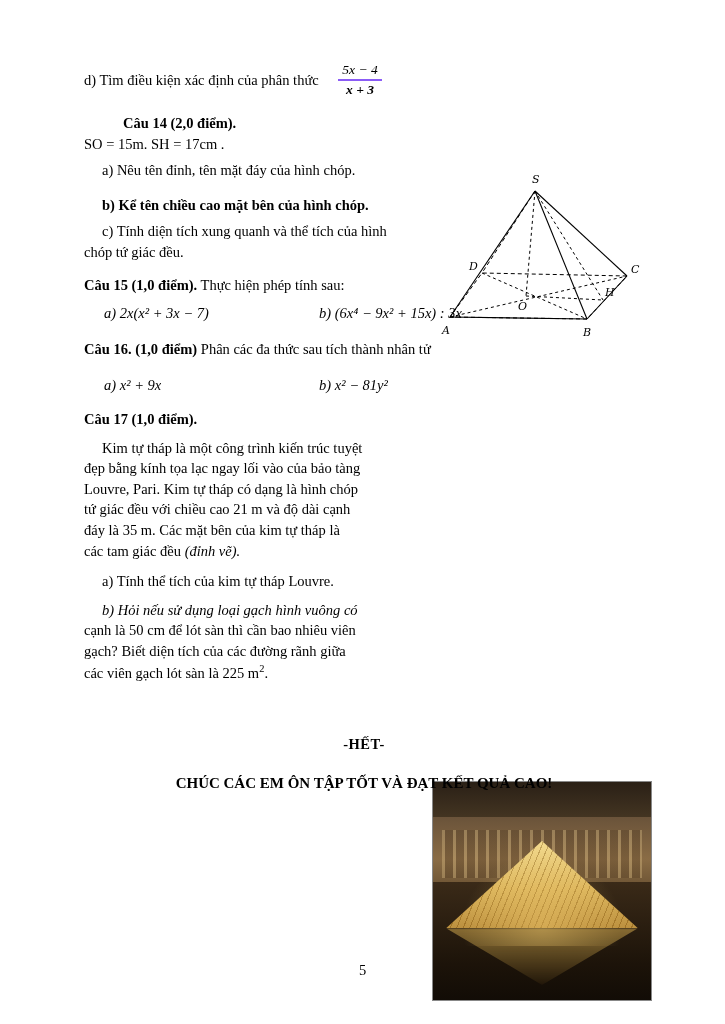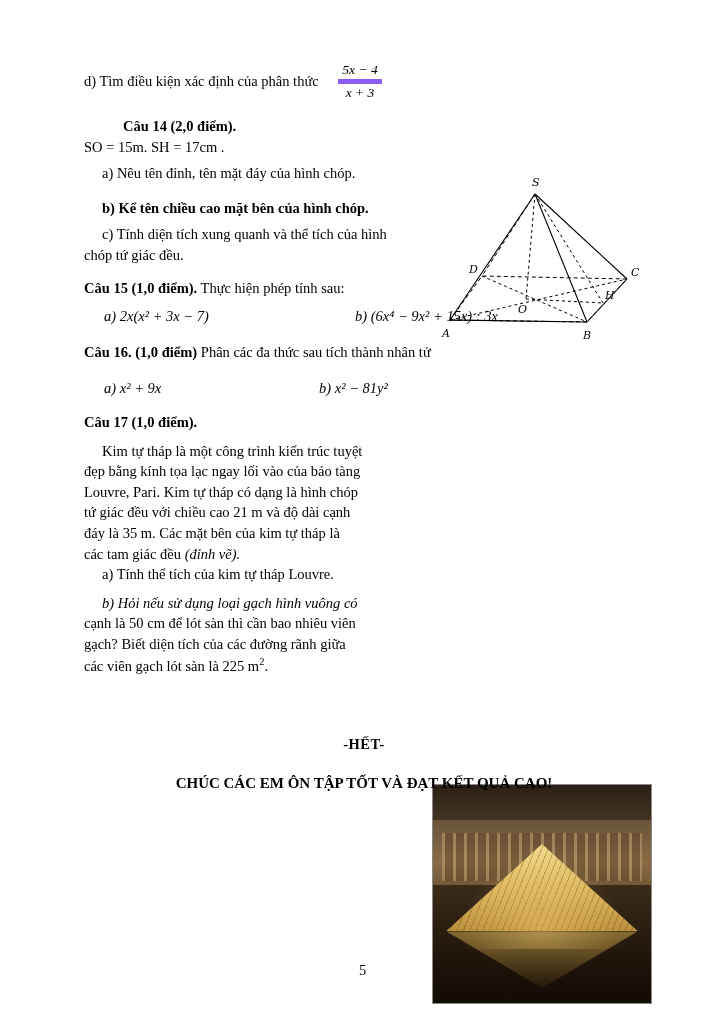--- a/index.html
+++ b/index.html
@@ -51,22 +51,23 @@
     margin: 0 16px;
     position: relative;
     top: -2px;
   }
   .frac .num {
     display: block;
     padding: 0 4px 1px 4px;
   }
   .frac .den {
     display: block;
-    border-top: 5px solid #8b5cf6;
+    border-top: 2px solid #8b5cf6;
     padding: 1px 4px 0 4px;
+    font-weight: bold;
   }
 
   .row { position: relative; }
 
   
   .fig-pyramid {
     position: absolute;
     right: -8px;
     top: 56px;
     width: 230px;
@@ -214,21 +215,21 @@
           <text x="20" y="165" font-family="DejaVu Serif, serif" font-size="11" font-style="italic">A</text>
           <text x="161" y="167" font-family="DejaVu Serif, serif" font-size="11" font-style="italic">B</text>
         </svg>
       </div>
     </div>
 
     <p class="line" style="margin-top:12px;">
       <span class="bold">Câu 15 (1,0 điểm).</span>
       <span>Thực hiện phép tính sau:</span>
     </p>
-    <div class="eq-row" style="margin-top:8px;gap:36px;">
+    <div class="eq-row" style="margin-top:8px;">
       <div class="eq-a">
         <span class="mathi">a)</span>
         <span class="mathi">2x(x² + 3x − 7)</span>
       </div>
       <div class="eq-b">
         <span class="mathi">b)</span>
         <span class="mathi">(6x⁴ − 9x² + 15x) : 3x</span>
       </div>
     </div>
 
@@ -252,21 +253,21 @@
 
       <div style="width:330px;">
         <p class="line indent" style="margin-top:8px;">Kim tự tháp là một công trình kiến trúc tuyệt</p>
         <p class="line">đẹp bằng kính tọa lạc ngay lối vào của bảo tàng</p>
         <p class="line">Louvre, Pari. Kim tự tháp có dạng là hình chóp</p>
         <p class="line">tứ giác đều với chiều cao 21  m và độ dài cạnh</p>
         <p class="line">đáy là 35 m. Các mặt bên của kim tự tháp là</p>
         <p class="line">
           <span>các tam giác đều </span><span class="ital">(đỉnh vẽ).</span>
         </p>
-        <p class="line indent" style="margin-top:0;">a) Tính thể tích của kim tự tháp Louvre.</p>
+        <p class="line indent" style="margin-top:10px;">a) Tính thể tích của kim tự tháp Louvre.</p>
         <p class="line indent" style="margin-top:8px;font-style:italic;">b) Hỏi nếu sử dụng loại gạch hình vuông có</p>
         <p class="line">cạnh là 50 cm để lót sàn thì cần bao nhiêu viên</p>
         <p class="line">gạch? Biết diện tích của các đường rãnh giữa</p>
         <p class="line">
           <span>các viên gạch lót sàn là 225 m</span><sup>2</sup><span>.</span>
         </p>
       </div>
 
       <div class="fig-photo">
         <div class="photo-inner">

